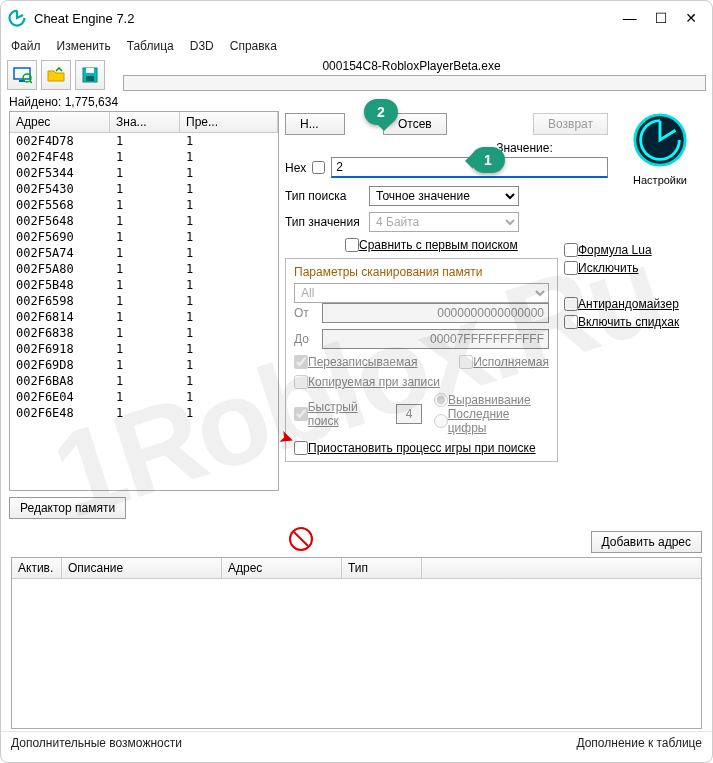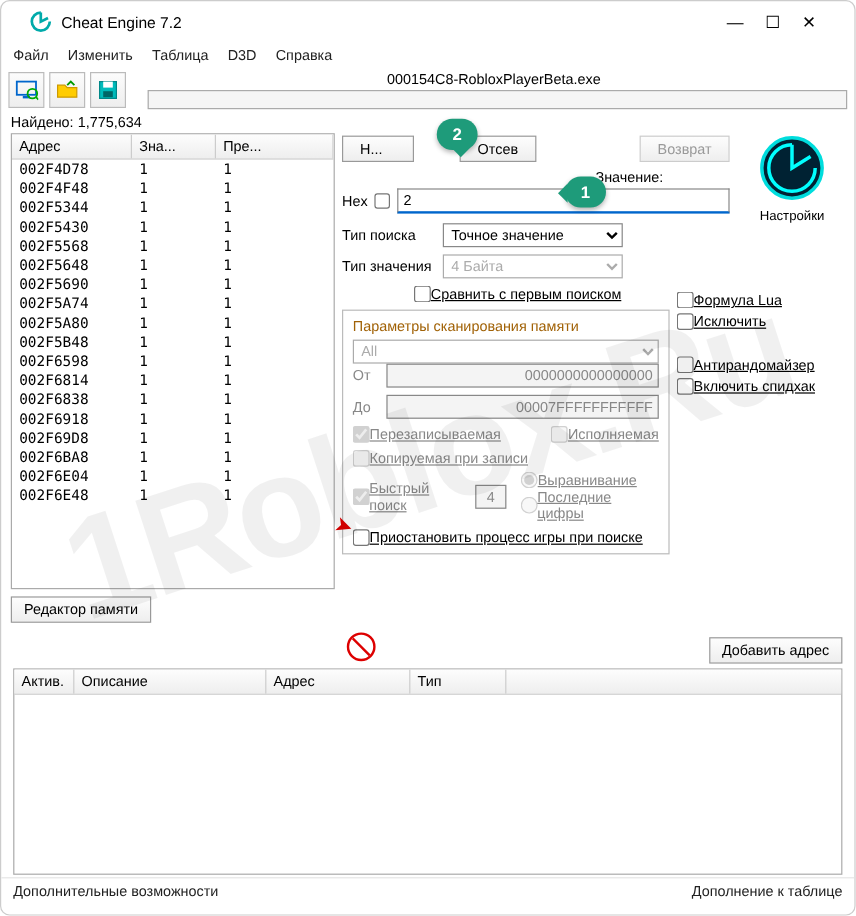--- a/index.html
+++ b/index.html
@@ -1,17 +1,17 @@
 <!DOCTYPE html>
 <html><head>
 <meta charset="utf-8">
 <style>
 * { box-sizing: border-box; margin: 0; padding: 0; font-family: "Segoe UI", Tahoma, sans-serif; font-size: 12px; }
 body { background: #fff; width: 713px; height: 763px; overflow: hidden; position: relative; border: 1px solid #ccc; border-radius: 8px; }
-.titlebar { height: 34px; display: flex; align-items: center; padding: 0 24px; }
+.titlebar { height: 34px; display: flex; align-items: center; padding: 0 7px; }
 .titlebar .icon { width: 18px; height: 18px; margin-right: 8px; }
 .titlebar .title { flex: 1; font-size: 13px; }
 .titlebar .winbtns { display: flex; gap: 18px; margin-right: 8px; }
 .titlebar .winbtns span { font-size: 14px; cursor: pointer; }
 .menubar { height: 22px; display: flex; gap: 16px; padding: 0 10px; align-items: center; color: #222; }
 .menubar span { cursor: pointer; }
 .toolbar { height: 36px; display: flex; align-items: center; padding: 2px 6px; gap: 4px; }
 .tbtn { width: 30px; height: 30px; border: 1px solid #bbb; background: linear-gradient(#fcfcfc,#eee); display:flex;align-items:center;justify-content:center; cursor:pointer; }
 .progress-track { flex: 1; height: 16px; border: 1px solid #aaa; background: #f5f5f5; margin-left: 6px; }
 .process-label { font-size: 12px; text-align: center; margin-bottom: 2px; }

